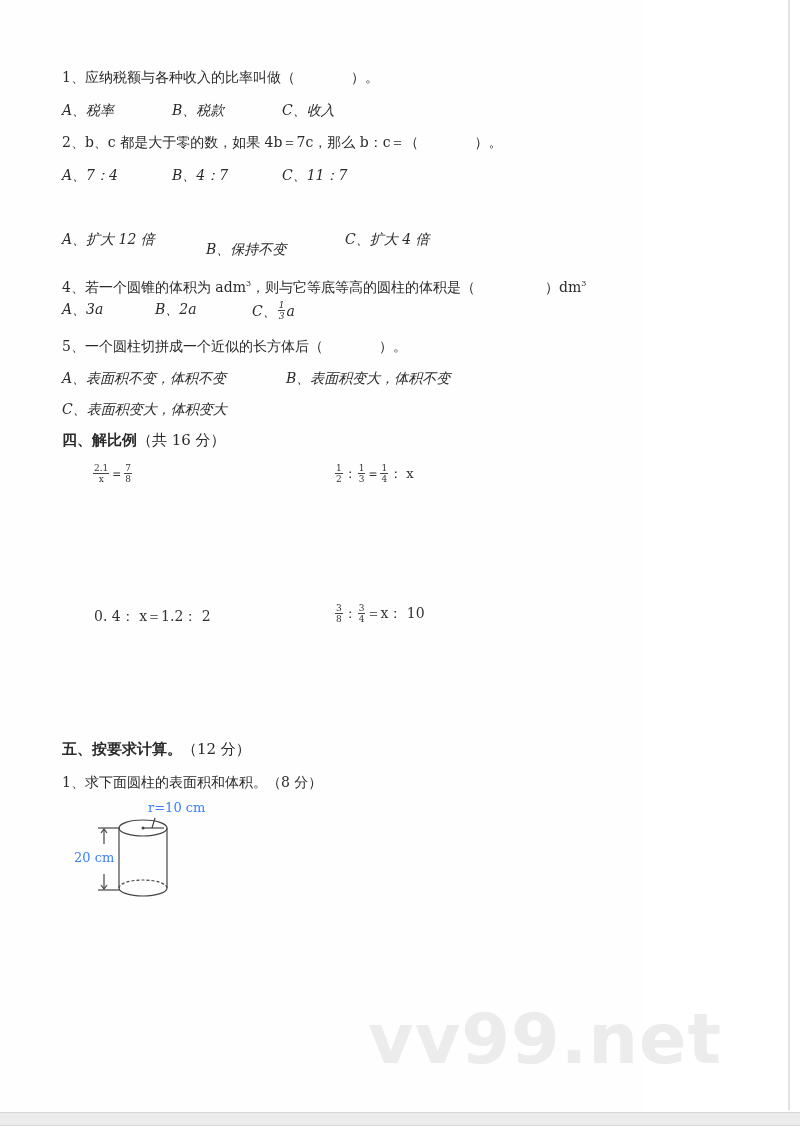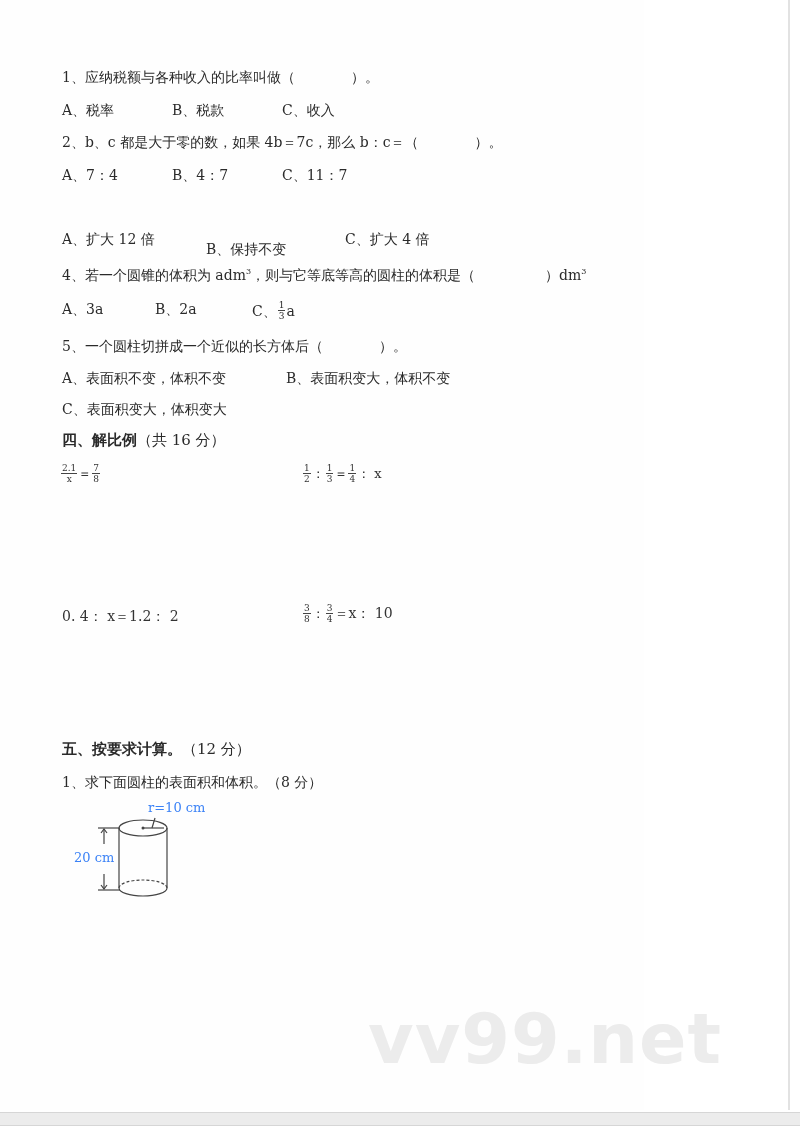--- a/index.html
+++ b/index.html
@@ -12,27 +12,27 @@
   .page {
     position:absolute; left:0; top:0; width:644px; height:1110px;
     background:#fefefe;
   }
   .vline { position:absolute; left:788px; top:0; width:2px; height:1110px; background:#e2e2e2; }
   .bottom-band {
     position:absolute; left:0; top:1112px; width:800px; height:12px;
     background:#ececec; border-top:1px solid #d6d6d6; border-bottom:1px solid #d6d6d6;
   }
   .line { position:absolute; left:62px; font-size:14px; white-space:nowrap; line-height:18px; }
-  .opt { position:absolute; font-size:14px; white-space:nowrap; line-height:18px; }
+  .opt { position:absolute; font-size:14px; white-space:nowrap; line-height:18px;font-style:italic; }
   .heading { position:absolute; left:62px; font-size:15px; font-weight:bold; white-space:nowrap; }
   .heading .sub { font-weight:normal; }
   sup { font-size:8px; vertical-align:6px; }
   .frac { display:inline-flex; flex-direction:column; align-items:center; vertical-align:middle; font-size:9px; line-height:10px; margin:0 1px; }
   .frac .num { border-bottom:1px solid #444; padding:0 1px; }
-  .eq { position:absolute; font-size:13px; white-space:nowrap; display:flex; align-items:center; color:#333; }
+  .eq { position:absolute; font-size:13px; white-space:nowrap; display:flex; align-items:center; color:#333;margin-left:32px; }
   .eq .frac { font-size:9px; }
   .figure { position:absolute; left:70px; top:798px; width:160px; height:100px; }
   .fig-label { position:absolute; font-size:13px; color:#3b82f6; white-space:nowrap; }
   .watermark {
     position:absolute; left:368px; top:998px; font-family:"DejaVu Sans","Liberation Sans",sans-serif;
     font-weight:bold; font-size:70px; color:#ececec; letter-spacing:1px; white-space:nowrap;
   }
 </style>
 </head>
 <body>
@@ -46,21 +46,21 @@
 
   <div class="line" style="top:133px">2、b、c 都是大于零的数，如果 4b＝7c，那么 b：c＝（　　　　）。</div>
   <div class="opt" style="left:62px;top:166px">A、7：4</div>
   <div class="opt" style="left:172px;top:166px">B、4：7</div>
   <div class="opt" style="left:282px;top:166px">C、11：7</div>
 
   <div class="opt" style="left:62px;top:230px">A、扩大 12 倍</div>
   <div class="opt" style="left:206px;top:240px">B、保持不变</div>
   <div class="opt" style="left:345px;top:230px">C、扩大 4 倍</div>
 
-  <div class="line" style="top:263px">
+  <div class="line" style="top:275px">
     <span>4、若一个圆锥的体积为 adm</span><sup>3</sup><span>，则与它等底等高的圆柱的体积是（　　　　　）dm</span><sup>3</sup>
   </div>
   <div class="opt" style="left:62px;top:300px">A、3a</div>
   <div class="opt" style="left:155px;top:300px">B、2a</div>
   <div class="opt" style="left:252px;top:300px;display:flex;align-items:center">
     <span>C、</span>
     <span class="frac">
         <span class="num">1</span>
         <span>3</span>
       </span>

